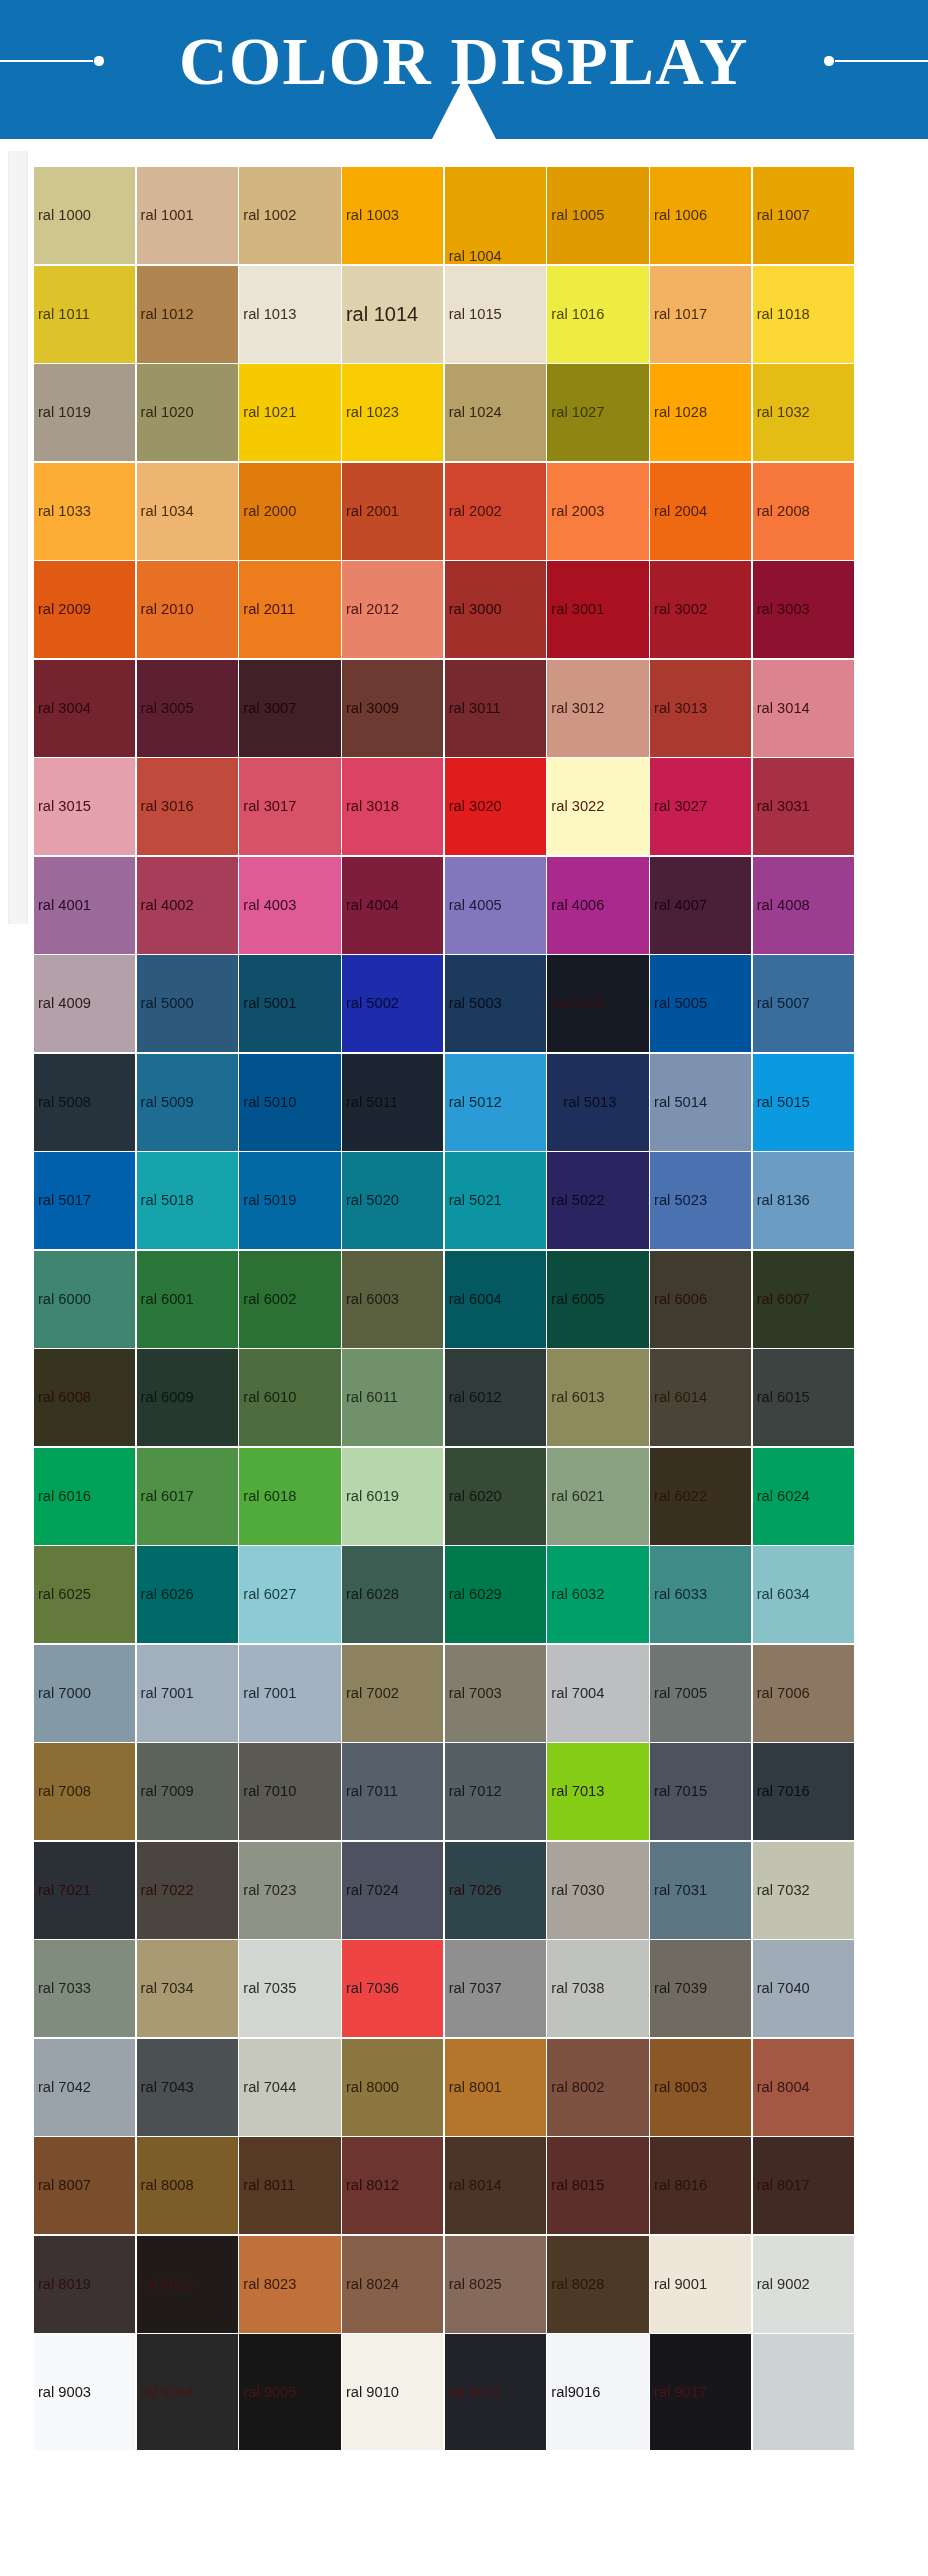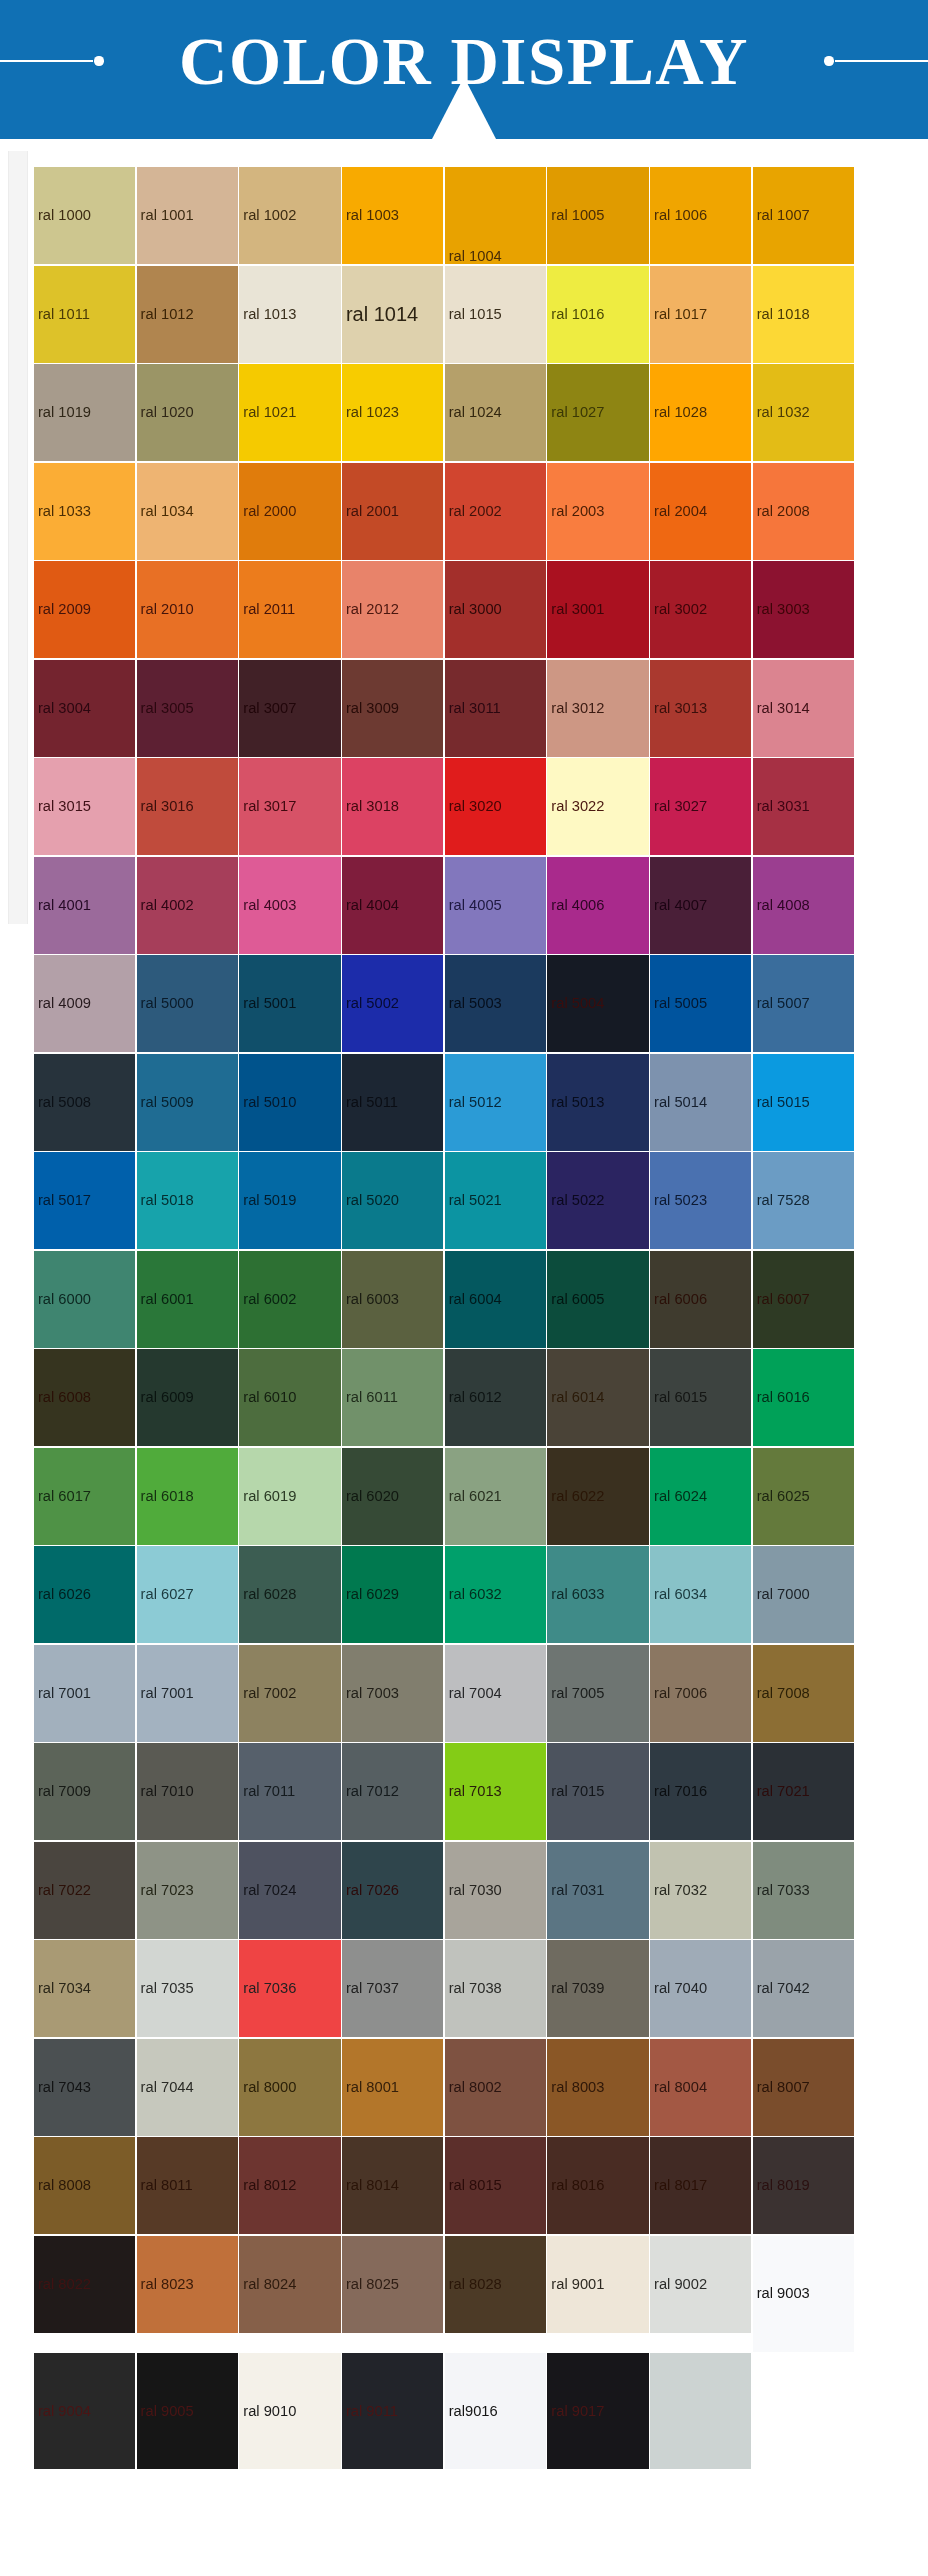--- a/index.html
+++ b/index.html
@@ -369,21 +369,21 @@
           </div>
           <div class="swatch" style="background: rgb(0, 83, 140);">
             <span class="swatch-label" style="color: rgb(3, 24, 44);">ral 5010</span>
           </div>
           <div class="swatch" style="background: rgb(28, 38, 51);">
             <span class="swatch-label" style="color: rgb(10, 13, 20);">ral 5011</span>
           </div>
           <div class="swatch" style="background: rgb(43, 155, 214);">
             <span class="swatch-label" style="color: rgb(7, 40, 58);">ral 5012</span>
           </div>
-          <div class="swatch" style="background: rgb(31, 47, 92);">
+          <div class="swatch" style="background: rgb(31, 47, 92); padding-left: 12px;">
             <span class="swatch-label" style="color: rgb(7, 12, 28);">ral 5013</span>
           </div>
           <div class="swatch" style="background: rgb(125, 146, 174);">
             <span class="swatch-label" style="color: rgb(22, 31, 46);">ral 5014</span>
           </div>
           <div class="swatch" style="background: rgb(11, 154, 224);">
             <span class="swatch-label" style="color: rgb(3, 40, 61);">ral 5015</span>
           </div>
           <div class="swatch" style="background: rgb(0, 96, 171);">
             <span class="swatch-label" style="color: rgb(2, 27, 51);">ral 5017</span>
@@ -400,21 +400,21 @@
           <div class="swatch" style="background: rgb(12, 148, 162);">
             <span class="swatch-label" style="color: rgb(2, 42, 46);">ral 5021</span>
           </div>
           <div class="swatch" style="background: rgb(43, 36, 97);">
             <span class="swatch-label" style="color: rgb(11, 8, 30);">ral 5022</span>
           </div>
           <div class="swatch" style="background: rgb(74, 113, 176);">
             <span class="swatch-label" style="color: rgb(13, 26, 51);">ral 5023</span>
           </div>
           <div class="swatch" style="background: rgb(107, 156, 196);">
-            <span class="swatch-label" style="color: rgb(18, 37, 52);">ral 7528</span>
+            <span class="swatch-label" style="color: rgb(18, 37, 52);">ral 8136</span>
           </div>
           <div class="swatch" style="background: rgb(63, 133, 112);">
             <span class="swatch-label" style="color: rgb(12, 38, 32);">ral 6000</span>
           </div>
           <div class="swatch" style="background: rgb(42, 119, 57);">
             <span class="swatch-label" style="color: rgb(8, 34, 16);">ral 6001</span>
           </div>
           <div class="swatch" style="background: rgb(45, 112, 51);">
             <span class="swatch-label" style="color: rgb(8, 34, 16);">ral 6002</span>
           </div>
@@ -440,20 +440,23 @@
             <span class="swatch-label" style="color: rgb(10, 20, 16);">ral 6009</span>
           </div>
           <div class="swatch" style="background: rgb(77, 109, 62);">
             <span class="swatch-label" style="color: rgb(20, 31, 16);">ral 6010</span>
           </div>
           <div class="swatch" style="background: rgb(113, 145, 106);">
             <span class="swatch-label" style="color: rgb(30, 42, 26);">ral 6011</span>
           </div>
           <div class="swatch" style="background: rgb(48, 60, 58);">
             <span class="swatch-label" style="color: rgb(13, 20, 19);">ral 6012</span>
+          </div>
+          <div class="swatch" style="background: rgb(141, 139, 92);">
+            <span class="swatch-label" style="color: rgb(42, 40, 21);">ral 6013</span>
           </div>
           <div class="swatch" style="background: rgb(74, 67, 55);">
             <span class="swatch-label" style="color: rgb(42, 26, 8);">ral 6014</span>
           </div>
           <div class="swatch" style="background: rgb(61, 67, 64);">
             <span class="swatch-label" style="color: rgb(20, 22, 20);">ral 6015</span>
           </div>
           <div class="swatch" style="background: rgb(0, 161, 88);">
             <span class="swatch-label" style="color: rgb(2, 46, 24);">ral 6016</span>
           </div>

